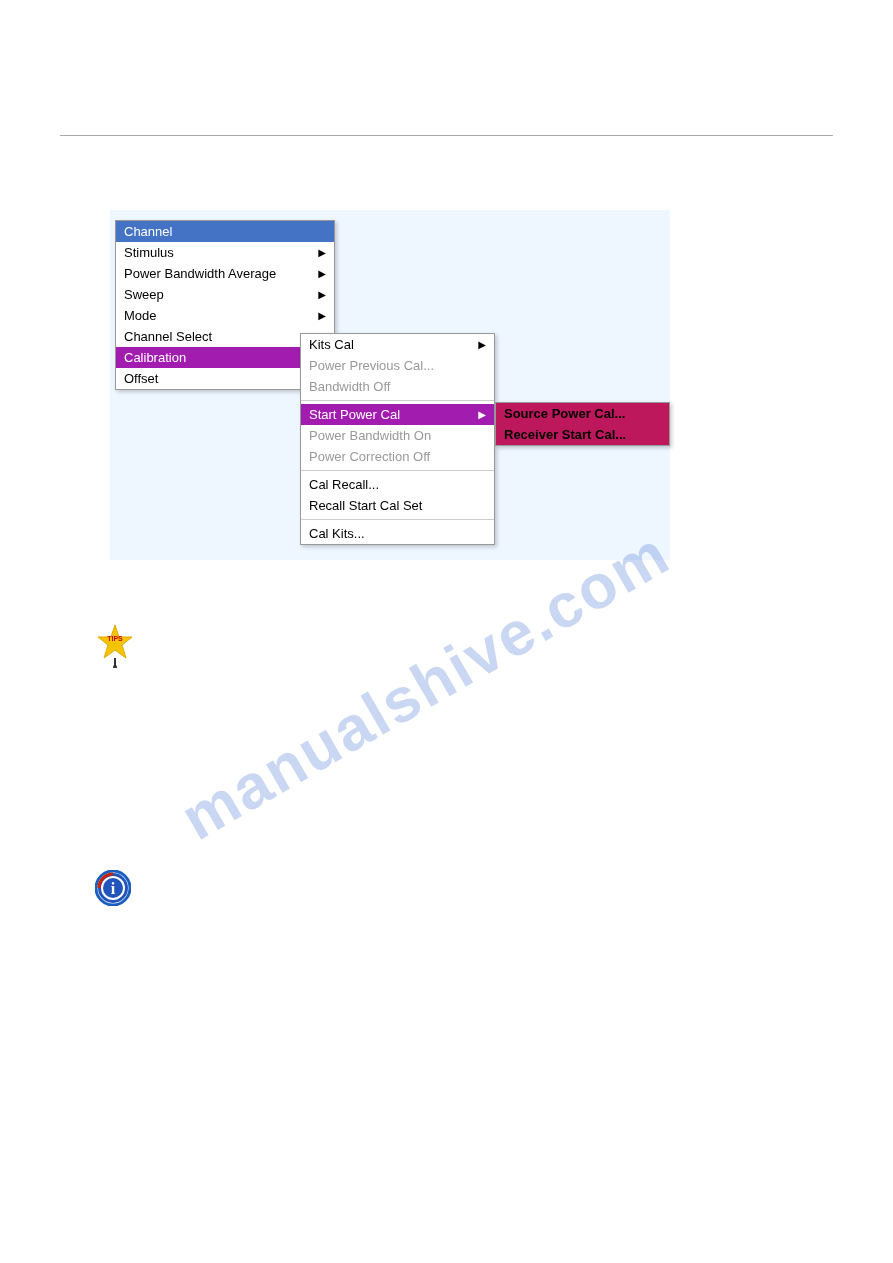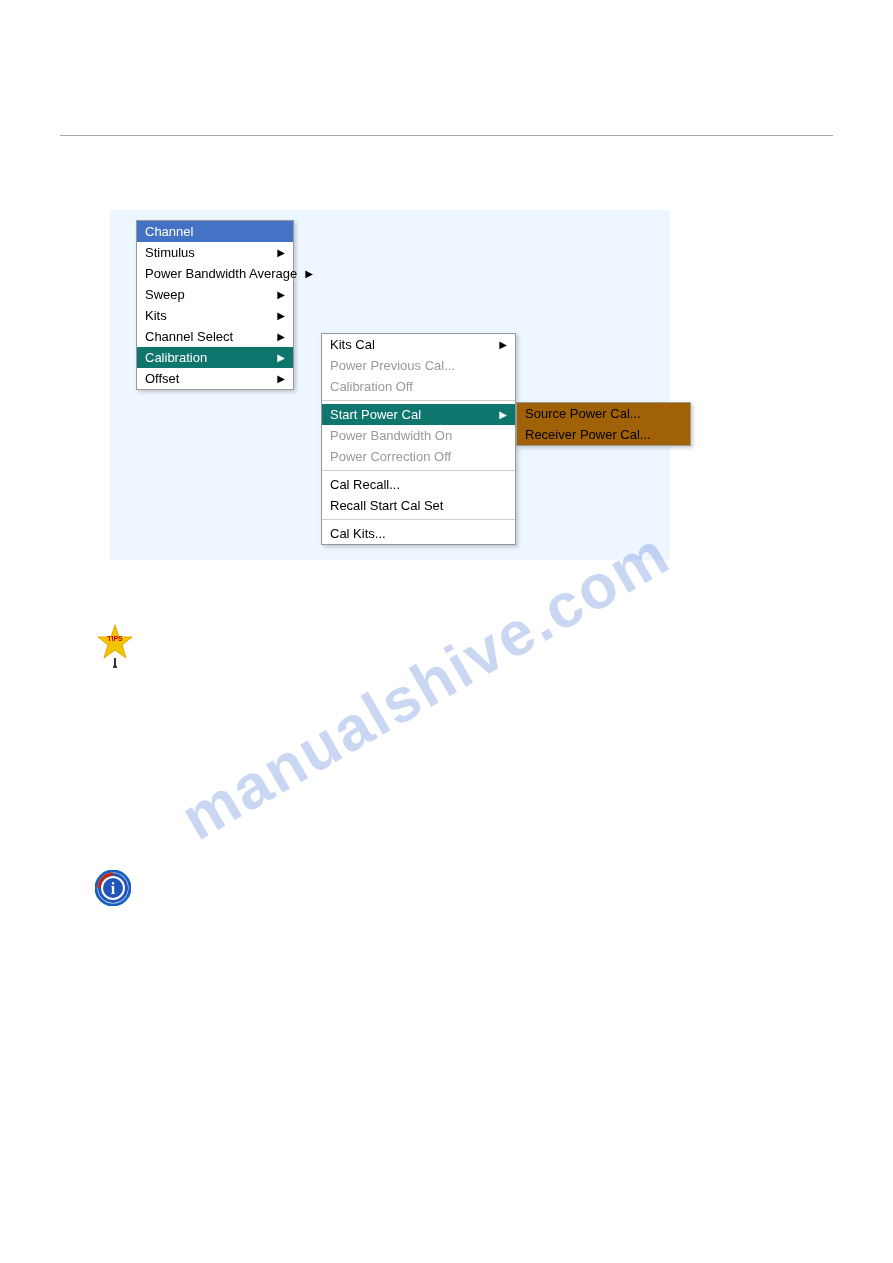--- a/index.html
+++ b/index.html
@@ -27,44 +27,43 @@
     .menu-wrapper {
       position: absolute;
       top: 220px;
       left: 115px;
     }
 
     
     .menu-l1 {
       background: #fff;
       border: 1px solid #999;
-      width: 158px;
+      width: 220px;
       box-shadow: 2px 2px 4px rgba(0,0,0,0.2);
-      margin-left: 21px;
     }
 
     .menu-l1-header {
       background: #4472c4;
       color: #fff;
       padding: 3px 8px;
       font-size: 13px;
       font-weight: normal;
     }
 
     .menu-item {
       padding: 3px 8px 3px 8px;
       color: #000;
       display: flex;
       justify-content: space-between;
       align-items: center;
       cursor: pointer;
       white-space: nowrap;
     }
     .menu-item.active {
-      background: #0f766e;
+      background: #a21caf;
       color: #fff;
     }
     .menu-item.disabled {
       color: #999;
       cursor: default;
     }
     .menu-item .arrow {
       font-size: 10px;
       margin-left: 8px;
     }
@@ -84,24 +83,25 @@
       height: 1px;
       background: #ccc;
       margin: 3px 0;
     }
 
     
     .menu-l3 {
       position: absolute;
       top: 68px; 
       left: 193px;
-      background: #a16207;
+      background: #be185d;
       border: 1px solid #999;
       width: 175px;
       box-shadow: 2px 2px 4px rgba(0,0,0,0.2);
+      font-weight: bold;
     }
 
     
     .tips-icon {
       position: absolute;
       top: 623px;
       left: 95px;
       width: 40px;
       height: 45px;
     }
@@ -158,21 +158,21 @@
     </div>
     <div class="menu-item">
       <span>Power Bandwidth Average</span>
       <span class="arrow">▶</span>
     </div>
     <div class="menu-item">
       <span>Sweep</span>
       <span class="arrow">▶</span>
     </div>
     <div class="menu-item">
-      <span>Kits</span>
+      <span>Mode</span>
       <span class="arrow">▶</span>
     </div>
     <div class="menu-item">
       <span>Channel Select</span>
       <span class="arrow">▶</span>
     </div>
     <div class="menu-item active">
       <span>Calibration</span>
       <span class="arrow">▶</span>
     </div>
@@ -183,21 +183,21 @@
 
     <div class="menu-l2" style="position:absolute; top:112px; left:184px;">
       <div class="menu-item">
         <span>Kits Cal</span>
         <span class="arrow">▶</span>
       </div>
       <div class="menu-item disabled">
         <span>Power Previous Cal...</span>
       </div>
       <div class="menu-item disabled">
-        <span>Calibration Off</span>
+        <span>Bandwidth Off</span>
       </div>
       <div class="menu-divider"></div>
       <div class="menu-item active">
         <span>Start Power Cal</span>
         <span class="arrow">▶</span>
       </div>
       <div class="menu-item disabled">
         <span>Power Bandwidth On</span>
       </div>
       <div class="menu-item disabled">
@@ -213,21 +213,21 @@
       <div class="menu-divider"></div>
       <div class="menu-item">
         <span>Cal Kits...</span>
       </div>
 
       <div class="menu-l3" style="position:absolute; top:68px; left:194px;">
         <div class="menu-item">
           <span>Source Power Cal...</span>
         </div>
         <div class="menu-item">
-          <span>Receiver Power Cal...</span>
+          <span>Receiver Start Cal...</span>
         </div>
       </div>
 
     </div>
   </div>
 </div>
 
 <div class="tips-icon">
   <svg width="40" height="45" viewBox="0 0 40 45">
 

